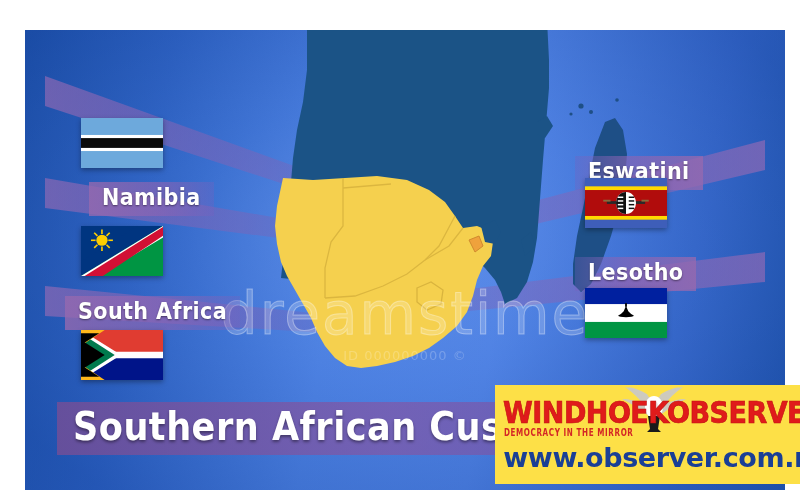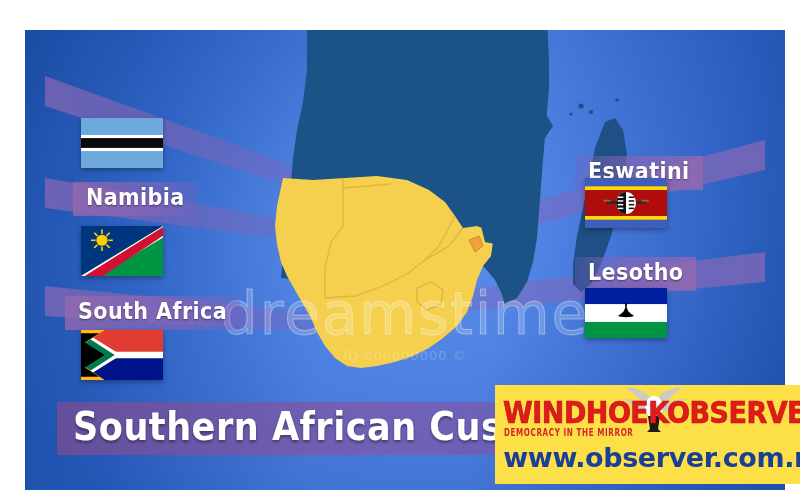--- a/index.html
+++ b/index.html
@@ -194,21 +194,21 @@
     <div class="watermark-small">ID 000000000 ©</div>
 
     <div class="flag" style="left:56px;top:88px;">
       <svg viewBox="0 0 90 56" preserveAspectRatio="none">
         <rect width="90" height="56" fill="#6DA9DC"></rect>
         <rect y="19" width="90" height="18" fill="#FFFFFF"></rect>
         <rect y="22.5" width="90" height="11" fill="#0A0A0A"></rect>
       </svg>
     </div>
 
-    <div class="callout left" style="left:48px;top:152px;">
+    <div class="callout left" style="left:64px;top:152px;">
       <span class="band">Namibia</span>
     </div>
     <div class="flag" style="left:56px;top:196px;">
       <svg viewBox="0 0 90 56" preserveAspectRatio="none">
         <rect width="90" height="56" fill="#003580"></rect>
         <polygon points="0,56 90,0 90,16 24,56" fill="#009543"></polygon>
         <polygon points="0,56 90,0 90,0 0,56" fill="#009543"></polygon>
         <polygon points="0,40 62,0 90,0 0,56" fill="#003580"></polygon>
         <polygon points="0,56 90,0 90,56 0,56" fill="#009543"></polygon>
         <polygon points="0,56 90,0 90,13 19,56" fill="#FFFFFF"></polygon>

